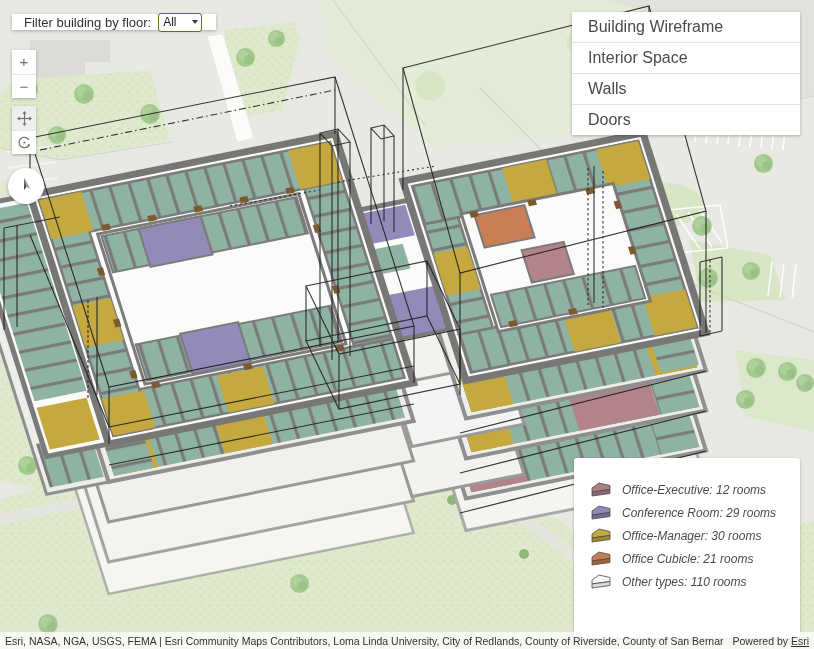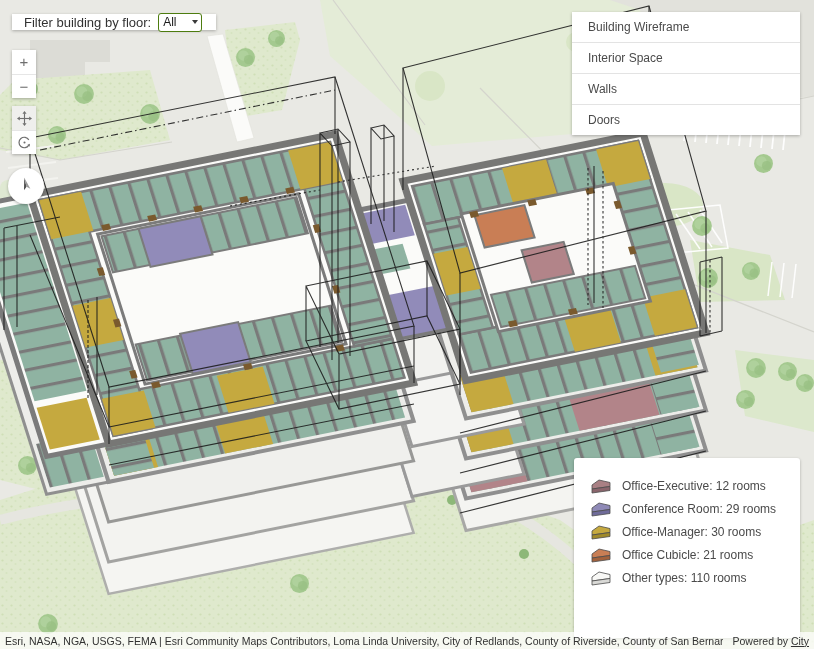--- a/index.html
+++ b/index.html
@@ -28,25 +28,25 @@
   .btn-stack button + button{border-top:1px solid #e6e6e6;}
   .btn-stack button.active{background:#efefed;}
   .btn-stack svg{display:block;margin:4px auto;}
 
   .compass{position:absolute;left:8px;top:168px;width:36px;height:36px;border-radius:50%;
       background:#fff;border:none;box-shadow:0 1px 3px rgba(0,0,0,.3);cursor:pointer;padding:0;}
   .compass svg{display:block;margin:0 auto;}
 
   .layer-panel{left:572px;top:12px;width:228px;}
   .layer-row{height:30px;display:flex;align-items:center;padding-left:16px;
-      font-size:12px;color:#4a4a4a;cursor:pointer;}
+      font-size:16px;color:#4a4a4a;cursor:pointer;}
   .layer-row + .layer-row{border-top:1px solid #e3e3e3;}
 
   .legend{left:574px;top:458px;width:226px;height:164px;border-radius:3px;padding-top:16px;}
-  .legend-row{display:flex;align-items:center;gap:10px;height:23px;padding-left:16px;}
+  .legend-row{display:flex;align-items:flex-end;gap:10px;height:23px;padding-left:16px;font-style:italic;}
   .legend-row svg{flex:none;}
   .legend-row span{font-size:12px;color:#4a4a4a;}
 
   .attribution{position:absolute;left:0;right:0;bottom:0;height:17px;
       background:rgba(255,255,255,.74);display:flex;align-items:center;
       justify-content:space-between;font-size:10.5px;color:#323232;
       padding:0 5px;white-space:nowrap;}
   .attribution .src{overflow:hidden;}
   .attribution .powered{flex:none;margin-left:10px;}
   .attribution a{color:#323232;text-decoration:underline;cursor:pointer;}
@@ -385,16 +385,16 @@
       <svg width="22" height="17" viewBox="0 0 22 17">
         <path d="M2,8 L9,3 L20,5.5 L20,9.5 L2,12 Z" stroke="#4b4b4b" stroke-width=".8" fill="#f8f8f6"></path>
         <path d="M2,12 L20,9.5 L20,13.5 L2,16 Z" stroke="#4b4b4b" stroke-width=".8" fill="#d9d9d6"></path>
       </svg>
         <span>Other types: 110 rooms</span>
     </div>
   </div>
 
   <div class="attribution">
     <span class="src">Esri, NASA, NGA, USGS, FEMA | Esri Community Maps Contributors, Loma Linda University, City of Redlands, County of Riverside, County of San Bernardino, California State Pa...</span>
-    <span class="powered"><span>Powered by </span><a>City</a></span>
+    <span class="powered"><span>Powered by </span><a>Esri</a></span>
   </div>
 
 </div>
 
 </body></html>

